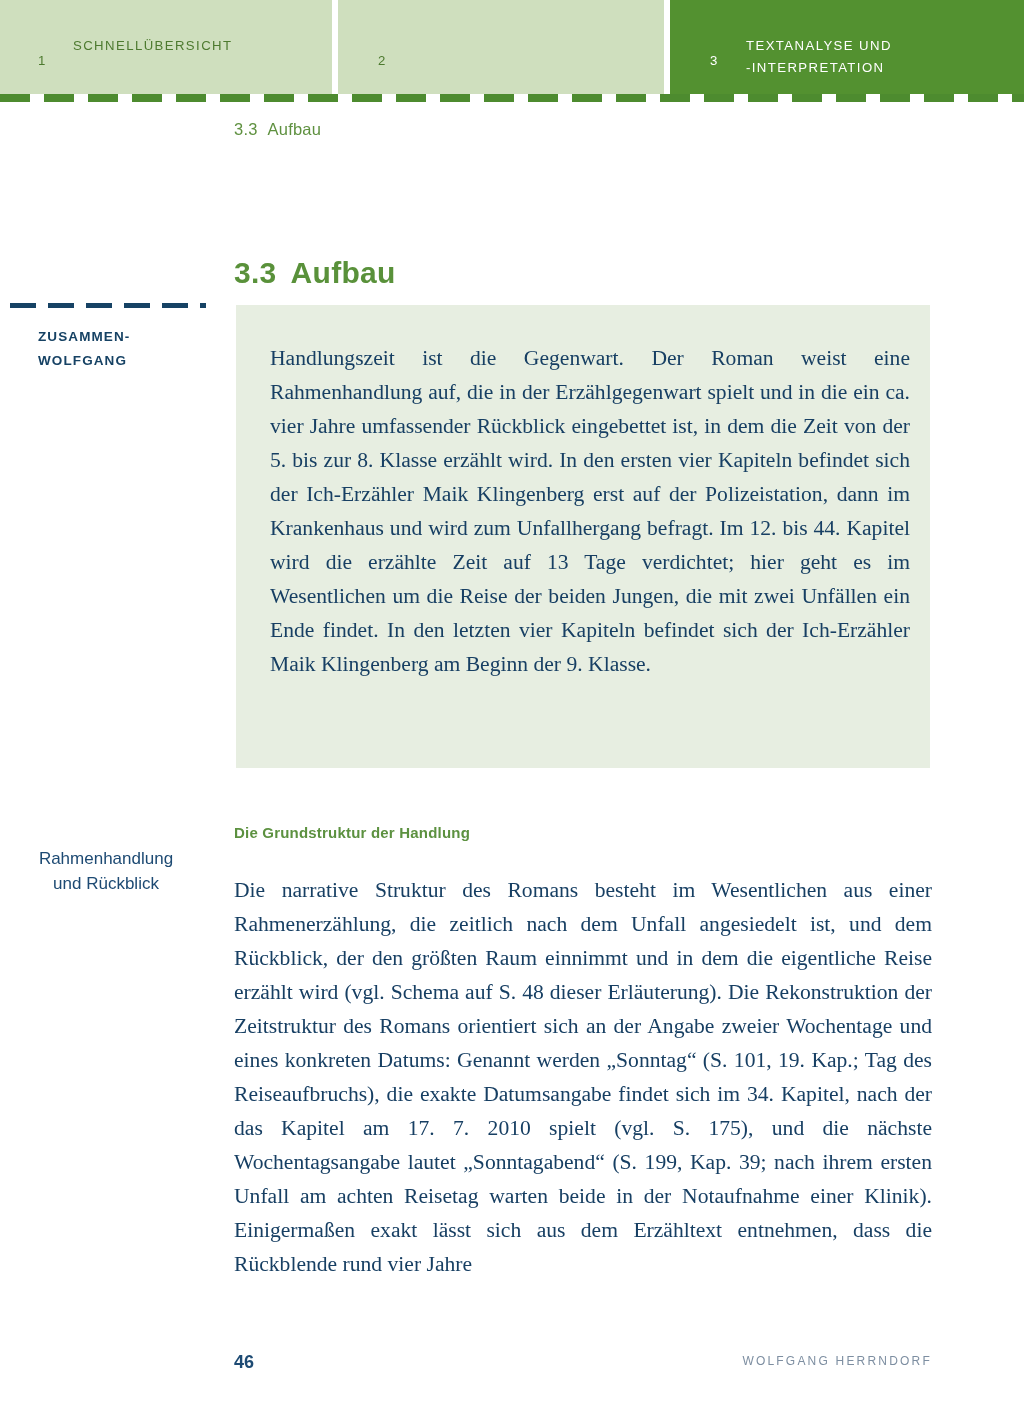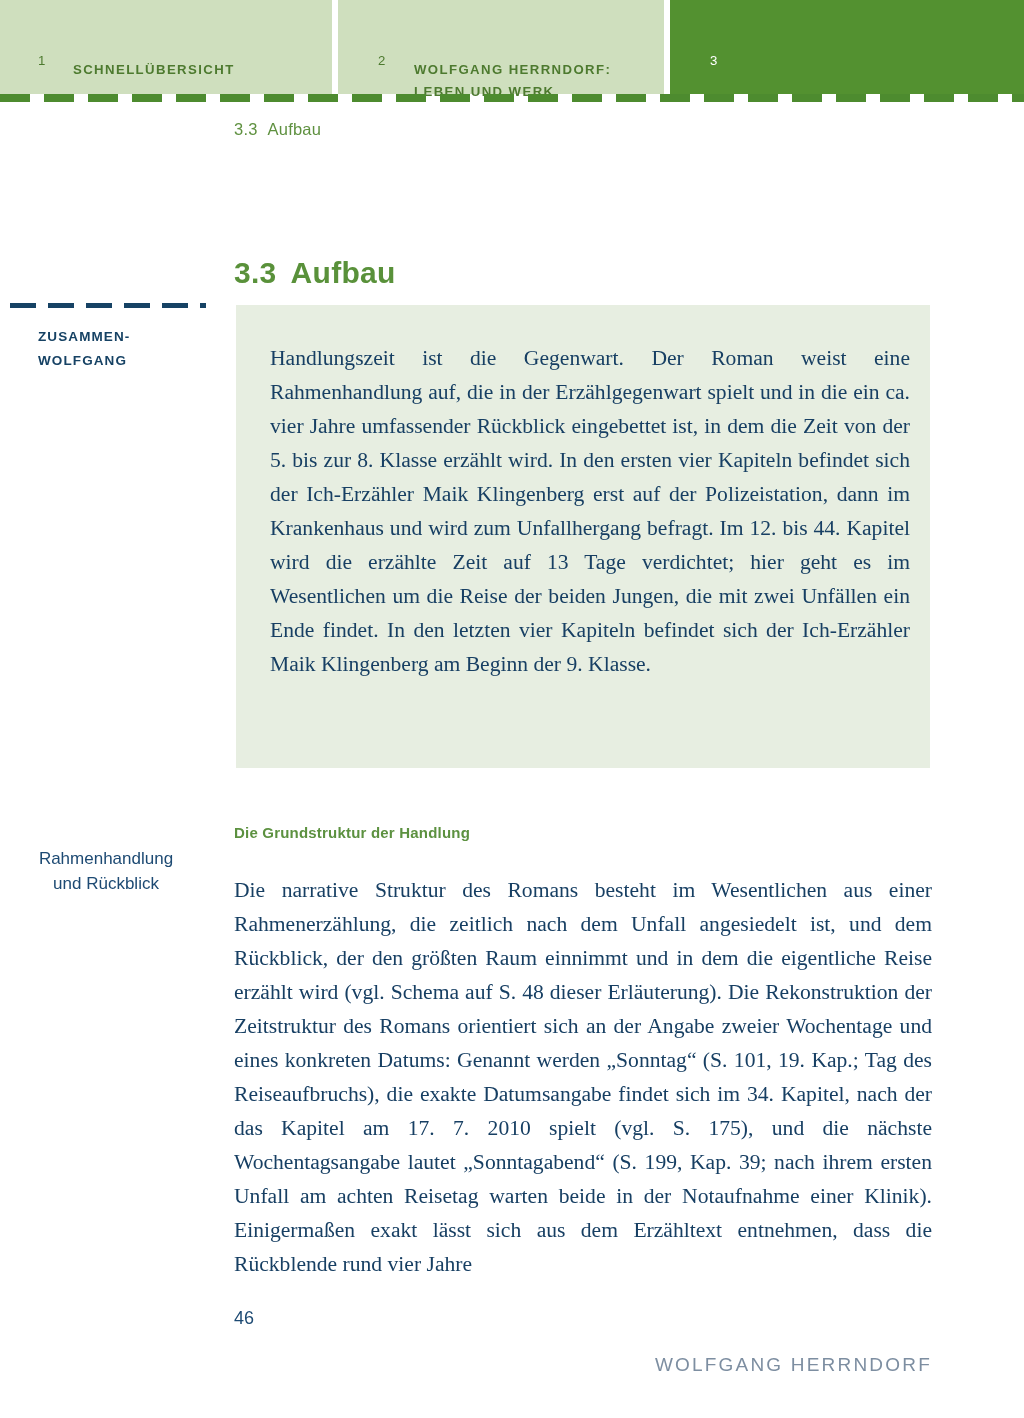--- a/index.html
+++ b/index.html
@@ -59,23 +59,22 @@
   .tab-num {
     position: absolute;
     left: 38px;
     top: 50px;
   }
   .tab-2 .tab-num { left: 40px; }
   .tab-3 .tab-num { left: 40px; }
   .tab-label {
     position: absolute;
     left: 73px;
-    top: 59px;
+    top: 35px;
     white-space: pre-line;
-    font-weight: bold;
   }
   .tab-2 .tab-label { left: 76px; }
   .tab-3 .tab-label { left: 76px; }
 
   
   .header-rule {
     position: absolute;
     left: 0; top: 94px;
     width: 1024px;
     height: 8px;
@@ -200,54 +199,54 @@
     text-align: justify;
     text-justify: inter-word;
     margin: 0;
     hyphens: manual;
   }
 
   
   .footer-page {
     position: absolute;
     left: 234px;
-    top: 1308px;
+    top: 1352px;
     font-family: "Liberation Sans", sans-serif;
     font-size: 18px;
     color: #1d4a73;
-    font-weight: normal;
+    font-weight: bold;
   }
   .footer-title {
     position: absolute;
     right: 92px;
     top: 1354px;
     font-family: "Liberation Sans", sans-serif;
-    font-size: 19px;
+    font-size: 12px;
     letter-spacing: 2.2px;
     color: #7d8ea1;
   }
 </style>
 </head>
 <body>
 
 <div class="header">
 
   <div class="tab tab-1">
     <span class="tab-num">1</span>
     <span class="tab-label">SCHNELLÜBERSICHT</span>
   </div>
 
   <div class="tab tab-2">
     <span class="tab-num">2</span>
-    <span class="tab-label">WOLFGANG HERRNDORF:
-LEBEN UND WERK</span>
   </div>
 
   <div class="tab tab-3">
     <span class="tab-num">3</span>
+    <span class="tab-label">TEXTANALYSE UND
+-INTERPRETATION</span>
   </div>
 
 </div>
 
 <div class="header-rule"></div>
 
 <div class="breadcrumb">
   <span class="bc-num">3.3</span><span>Aufbau</span>
 </div>
 

